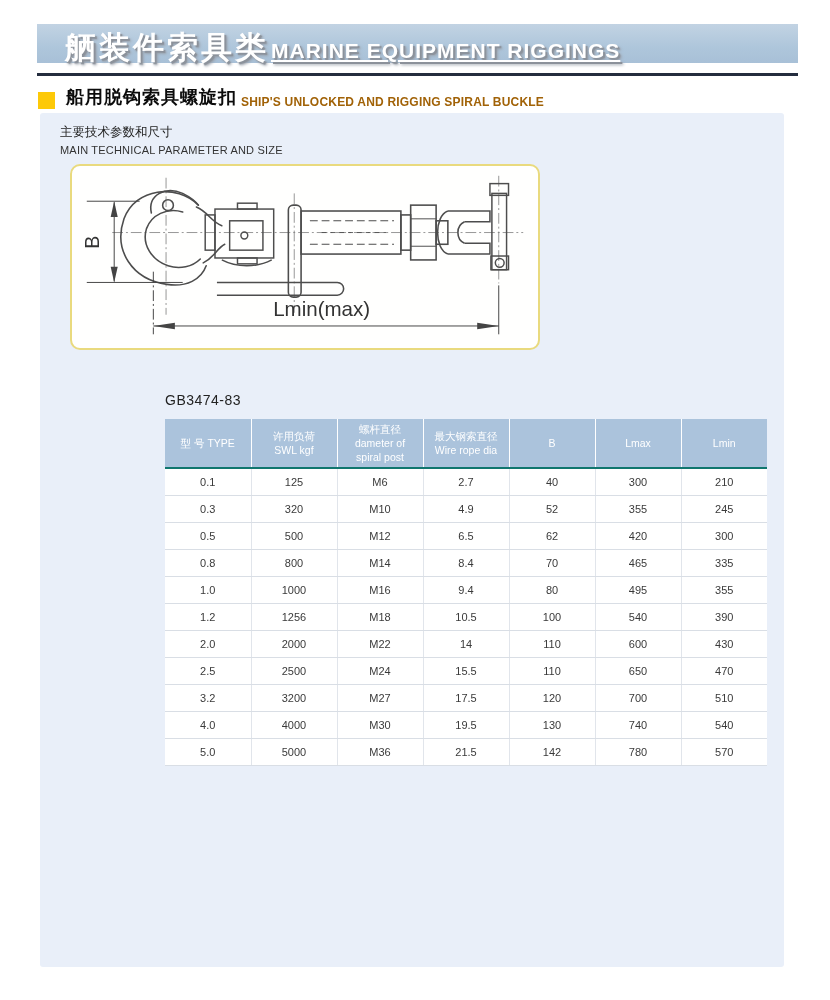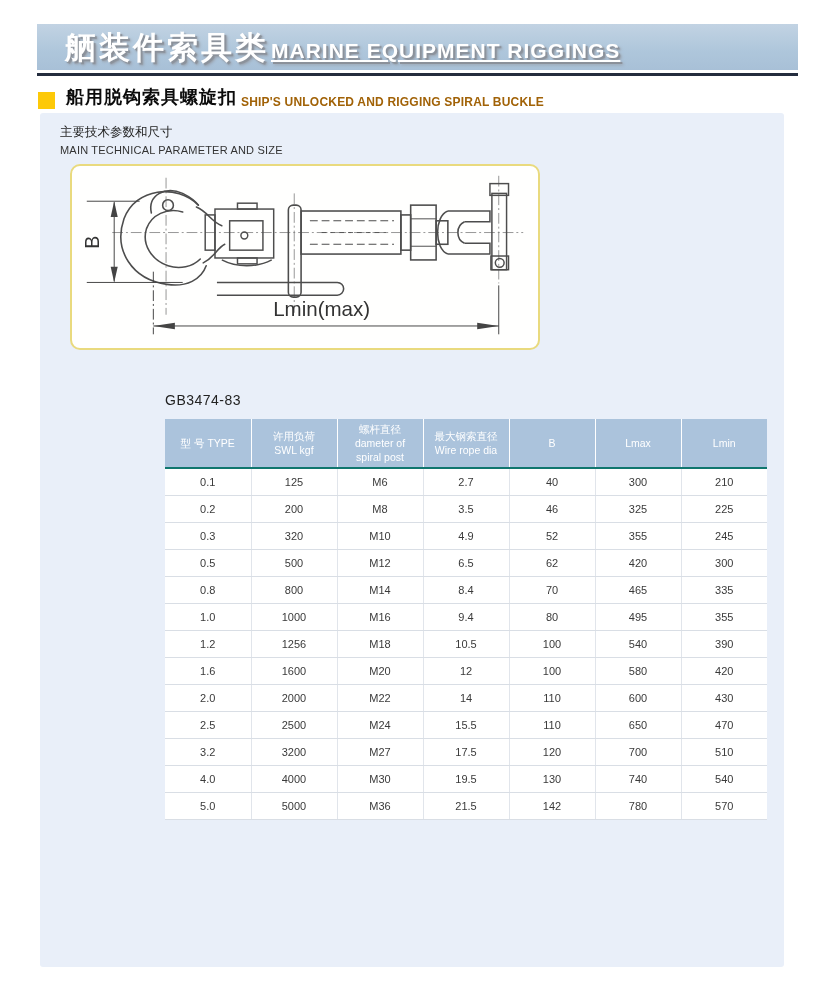--- a/index.html
+++ b/index.html
@@ -1,21 +1,21 @@
 <!DOCTYPE html>
 <html><head>
 <meta charset="utf-8">
 <style>
   * { margin:0; padding:0; box-sizing:border-box; }
   html,body { background:#ffffff; }
   body { font-family:"Liberation Sans","DejaVu Sans",sans-serif; }
   .page { position:relative; width:830px; height:1000px; background:#ffffff; overflow:hidden; }
 
   
-  .banner { position:absolute; left:37px; top:24px; width:761px; height:46px;
+  .banner { position:absolute; left:37px; top:24px; width:761px; height:39px;
             background:linear-gradient(180deg,#c2d3e3 0%,#aec6db 60%,#a8c0d7 100%);
             display:flex; align-items:baseline; padding-left:28px; }
   .banner-zh { font-size:31px; font-weight:bold; color:#ffffff; letter-spacing:3px;
                line-height:47px; text-shadow:2px 2px 1px #8b919a, 3px 3px 3px #9aa1ab; }
   .banner-en { font-size:21px; font-weight:bold; color:#ffffff; letter-spacing:1px; margin-left:2px;
                text-shadow:2px 2px 1px #8b919a, 3px 3px 3px #9aa1ab;text-decoration:underline; }
   .divider { position:absolute; left:37px; top:73px; width:761px; height:3px; background:#242d3e; }
 
   
   .subtitle-row { position:absolute; left:38px; top:85px; width:740px; display:flex; align-items:flex-end; }
@@ -191,29 +191,20 @@
         <tr>
           <td>0.1</td>
           <td>125</td>
           <td>M6</td>
           <td>2.7</td>
           <td>40</td>
           <td>300</td>
           <td>210</td>
         </tr>
         <tr>
-          <td>0.2</td>
-          <td>200</td>
-          <td>M8</td>
-          <td>3.5</td>
-          <td>46</td>
-          <td>325</td>
-          <td>225</td>
-        </tr>
-        <tr>
           <td>0.3</td>
           <td>320</td>
           <td>M10</td>
           <td>4.9</td>
           <td>52</td>
           <td>355</td>
           <td>245</td>
         </tr>
         <tr>
           <td>0.5</td>
@@ -245,29 +236,20 @@
         <tr>
           <td>1.2</td>
           <td>1256</td>
           <td>M18</td>
           <td>10.5</td>
           <td>100</td>
           <td>540</td>
           <td>390</td>
         </tr>
         <tr>
-          <td>1.6</td>
-          <td>1600</td>
-          <td>M20</td>
-          <td>12</td>
-          <td>100</td>
-          <td>580</td>
-          <td>420</td>
-        </tr>
-        <tr>
           <td>2.0</td>
           <td>2000</td>
           <td>M22</td>
           <td>14</td>
           <td>110</td>
           <td>600</td>
           <td>430</td>
         </tr>
         <tr>
           <td>2.5</td>

